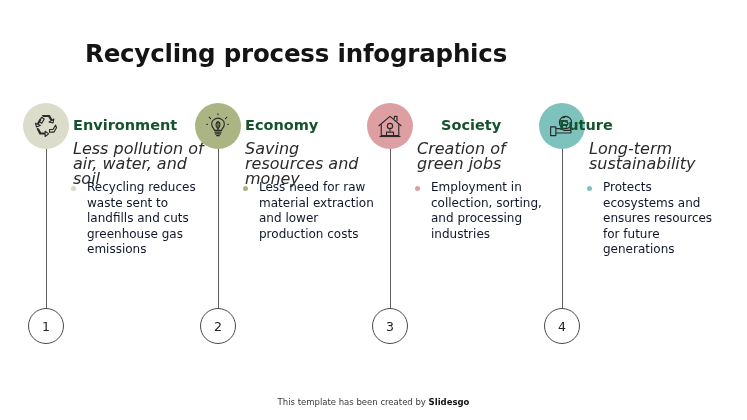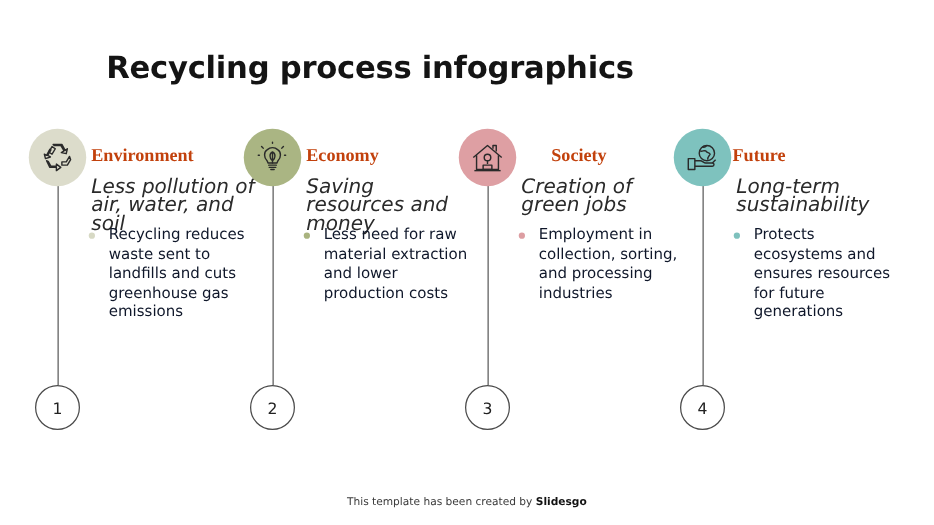--- a/index.html
+++ b/index.html
@@ -17,21 +17,21 @@
     position:absolute; width:46px; height:46px; border-radius:50%;
     display:flex; align-items:center; justify-content:center;
   }
   .icon-circle svg { width:28px; height:28px; }
   .num-circle {
     position:absolute; width:36px; height:36px; border-radius:50%;
     border:1.2px solid #4a4a4a; background:#fff; box-sizing:border-box;
     display:flex; align-items:center; justify-content:center;
     font-size:12.5px; color:#222;
   }
-  .heading { position:absolute; font-size:14.5px; font-weight:bold; color:#c2410c; white-space:nowrap;font-family:Liberation Serif, serif; }
+  .heading { position:absolute; font-size:14.5px; font-weight:bold; color:#14532d; white-space:nowrap; }
   .subtitle { position:absolute; font-size:16px; font-style:italic; line-height:15px; color:#2a2a2a; width:140px; }
   .bullet-dot { position:absolute; width:5px; height:5px; border-radius:50%; }
   .bullet-text { position:absolute; font-size:12px; line-height:15.5px; color:#0f172a; }
   .footer {
     position:absolute; left:0; top:397px; width:747px; text-align:center;
     font-size:8.5px; color:#3a3a3a;
   }
   .footer b { font-weight:bold; color:#111; }
 </style>
 </head>
@@ -100,21 +100,21 @@
     <svg viewBox="0 0 32 32" fill="none" stroke="#2a2a2a" stroke-width="1.3" stroke-linejoin="round">
       <circle cx="20" cy="12" r="7"></circle>
       <path d="M14 10 C16 11 17 9 19 10 C20 12 22 11 23 13 C22 15 20 16 21 18"></path>
       <path d="M16 6 C17 7 19 6 20 5"></path>
       <rect x="3" y="17" width="6" height="10"></rect>
       <path d="M9 19 L14 19 C16 19 17 21 19 21 L25 21 C27 21 27 24 25 24 L9 24"></path>
       <path d="M25 21 L28 18"></path>
     </svg>
   </div>
   <div class="num-circle" style="left:544px; top:308px;">4</div>
-  <div class="heading" style="left:586px; top:117px;">Future</div>
+  <div class="heading" style="left:559px; top:117px;">Future</div>
   <div class="subtitle" style="left:589px; top:141px; width:110px;">Long-term sustainability</div>
   <div class="bullet-dot" style="left:587px; top:186px; background:#7ec1bd;"></div>
   <div class="bullet-text" style="left:603px; top:180px; width:112px;">Protects ecosystems and ensures resources for future generations</div>
 </div>
 
 <div class="footer">
   <span>This template has been created by </span><b>Slidesgo</b>
 </div>
 
 </body></html>

